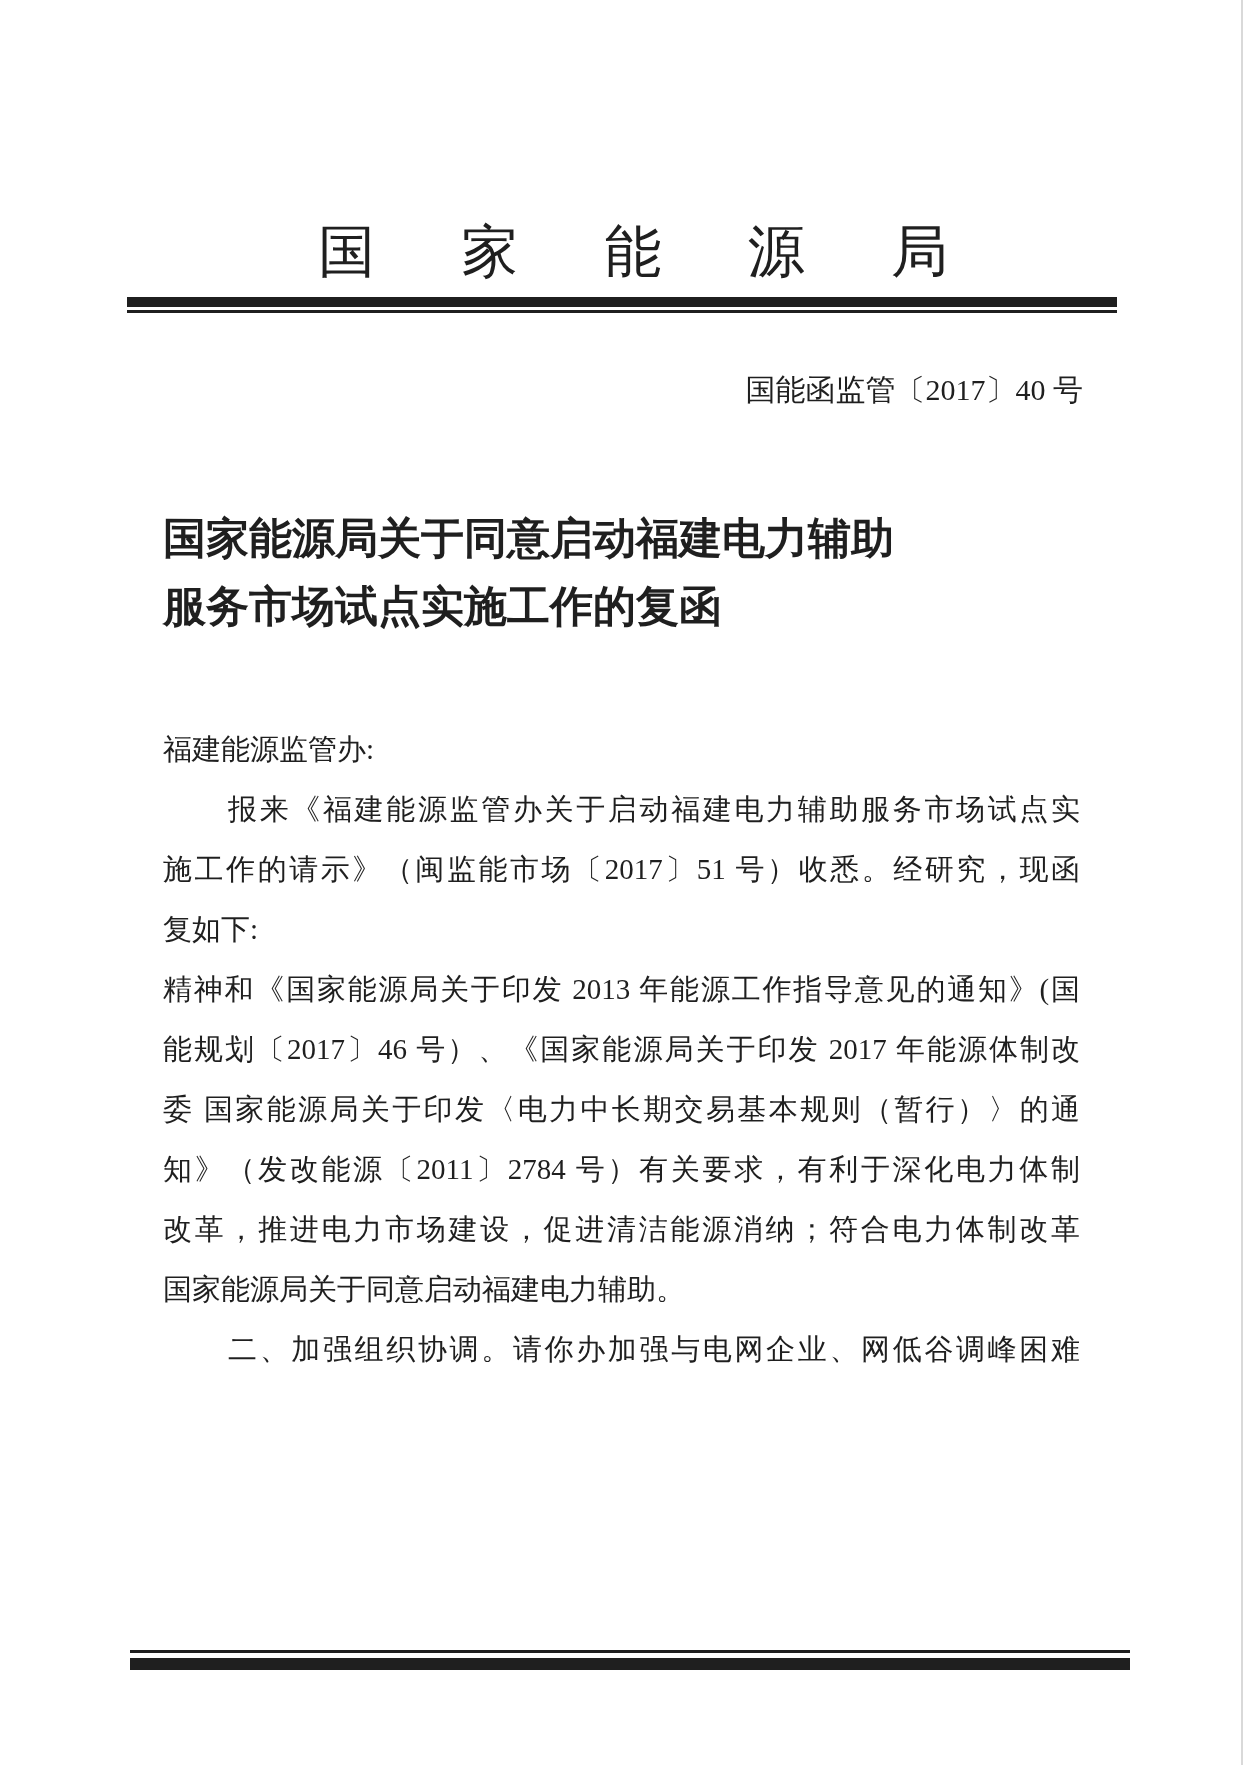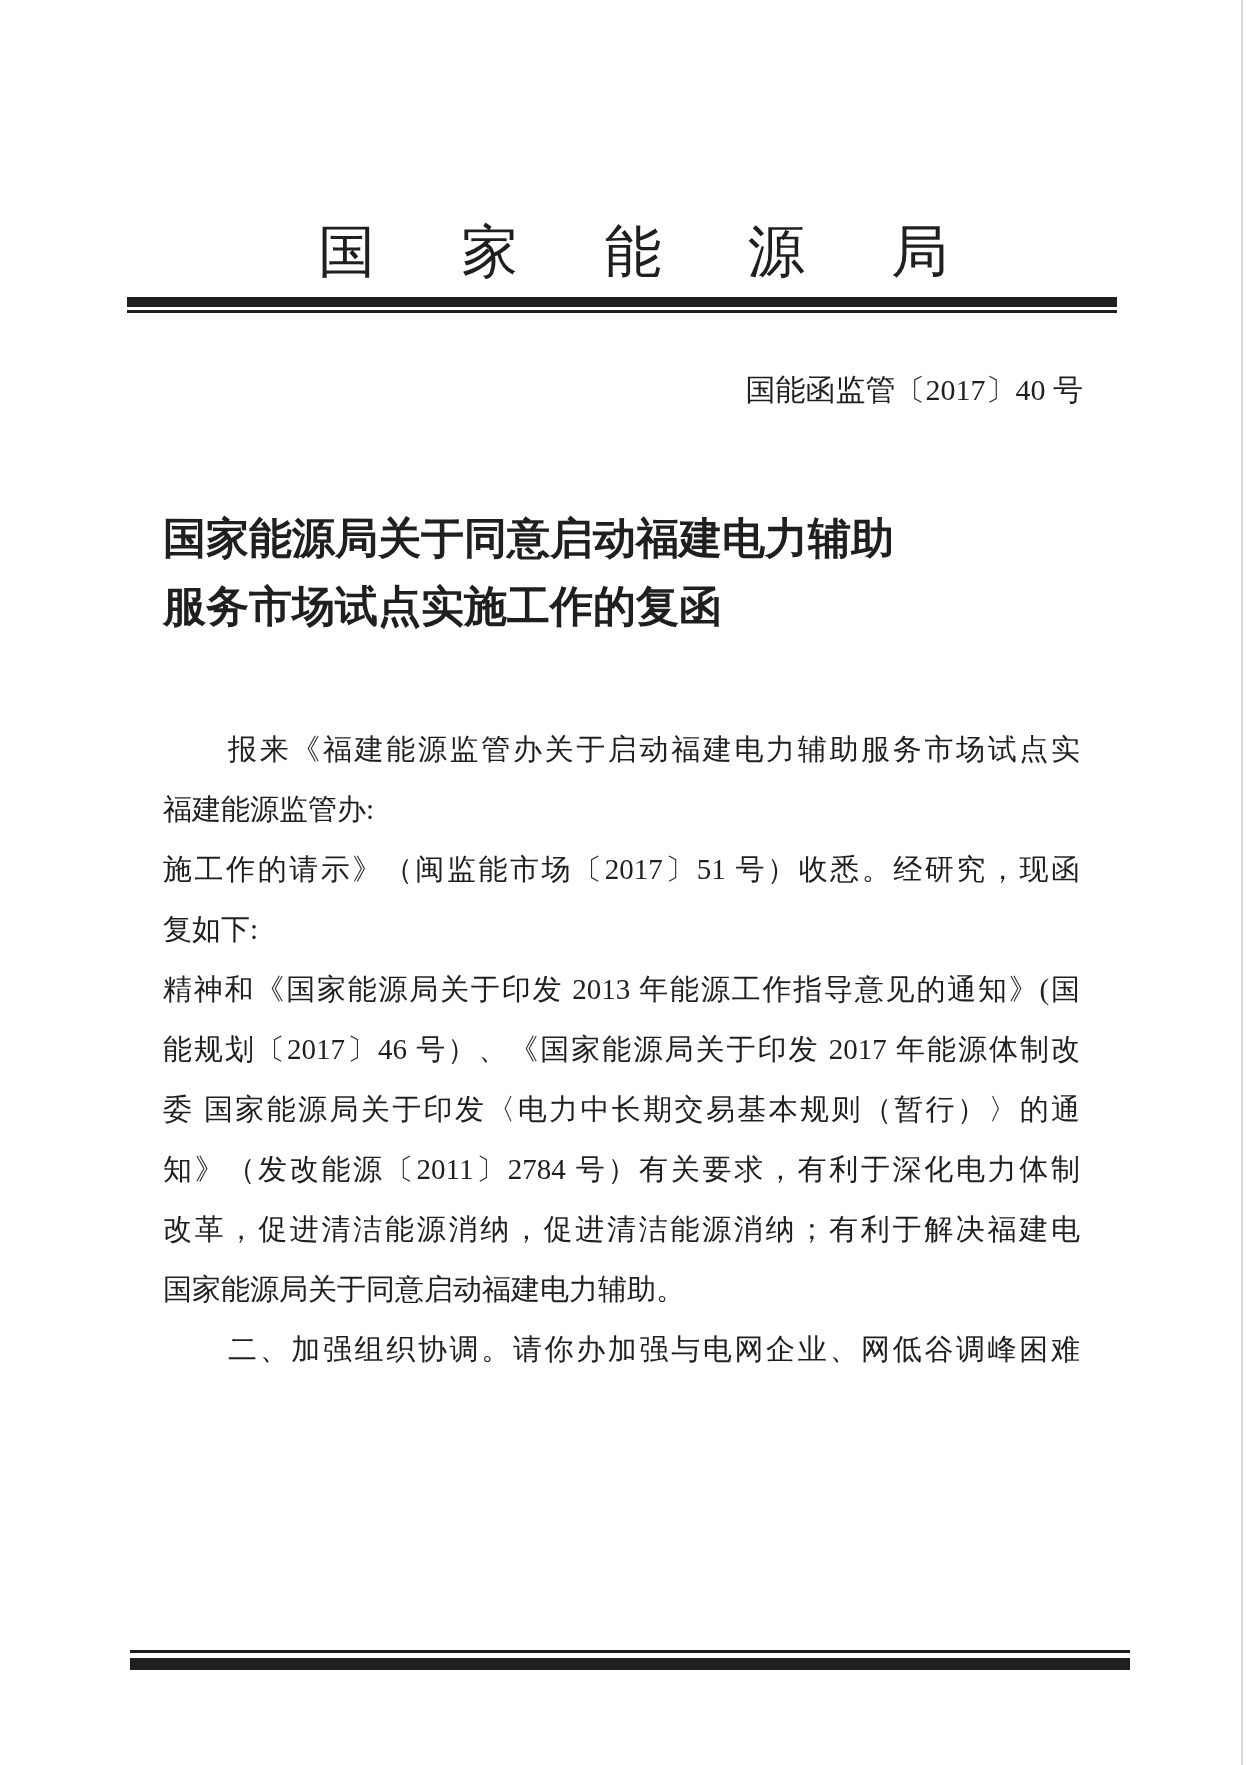--- a/index.html
+++ b/index.html
@@ -108,29 +108,29 @@
   <div class="header-rule"></div>
 
   <div class="doc-number">国能函监管〔2017〕40 号</div>
 
   <div class="doc-title">
     <div>国家能源局关于同意启动福建电力辅助</div>
     <div>服务市场试点实施工作的复函</div>
   </div>
 
   <div class="body-block">
+      <div class="body-line">福建能源监管办:</div>
       <div class="body-line fill indent">报来《福建能源监管办关于启动福建电力辅助服务市场试点实</div>
-      <div class="body-line">福建能源监管办:</div>
       <div class="body-line fill">施工作的请示》（闽监能市场〔2017〕51 号）收悉。经研究，现函</div>
       <div class="body-line">复如下:</div>
       <div class="body-line fill">精神和《国家能源局关于印发 2013 年能源工作指导意见的通知》(国</div>
       <div class="body-line fill">能规划〔2017〕46 号）、《国家能源局关于印发 2017 年能源体制改</div>
       <div class="body-line fill">委 国家能源局关于印发〈电力中长期交易基本规则（暂行）〉的通</div>
       <div class="body-line fill">知》（发改能源〔2011〕2784 号）有关要求，有利于深化电力体制</div>
-      <div class="body-line fill">改革，促进清洁能源消纳，促进清洁能源消纳；有利于解决福建电</div>
+      <div class="body-line fill">改革，推进电力市场建设，促进清洁能源消纳；符合电力体制改革</div>
       <div class="body-line">国家能源局关于同意启动福建电力辅助。</div>
       <div class="body-line fill indent">二、加强组织协调。请你办加强与电网企业、网低谷调峰困难</div>
     </div>
 
   <div class="footer-rule"></div>
 
   <div class="scan-edge"></div>
 
 </div>
 

